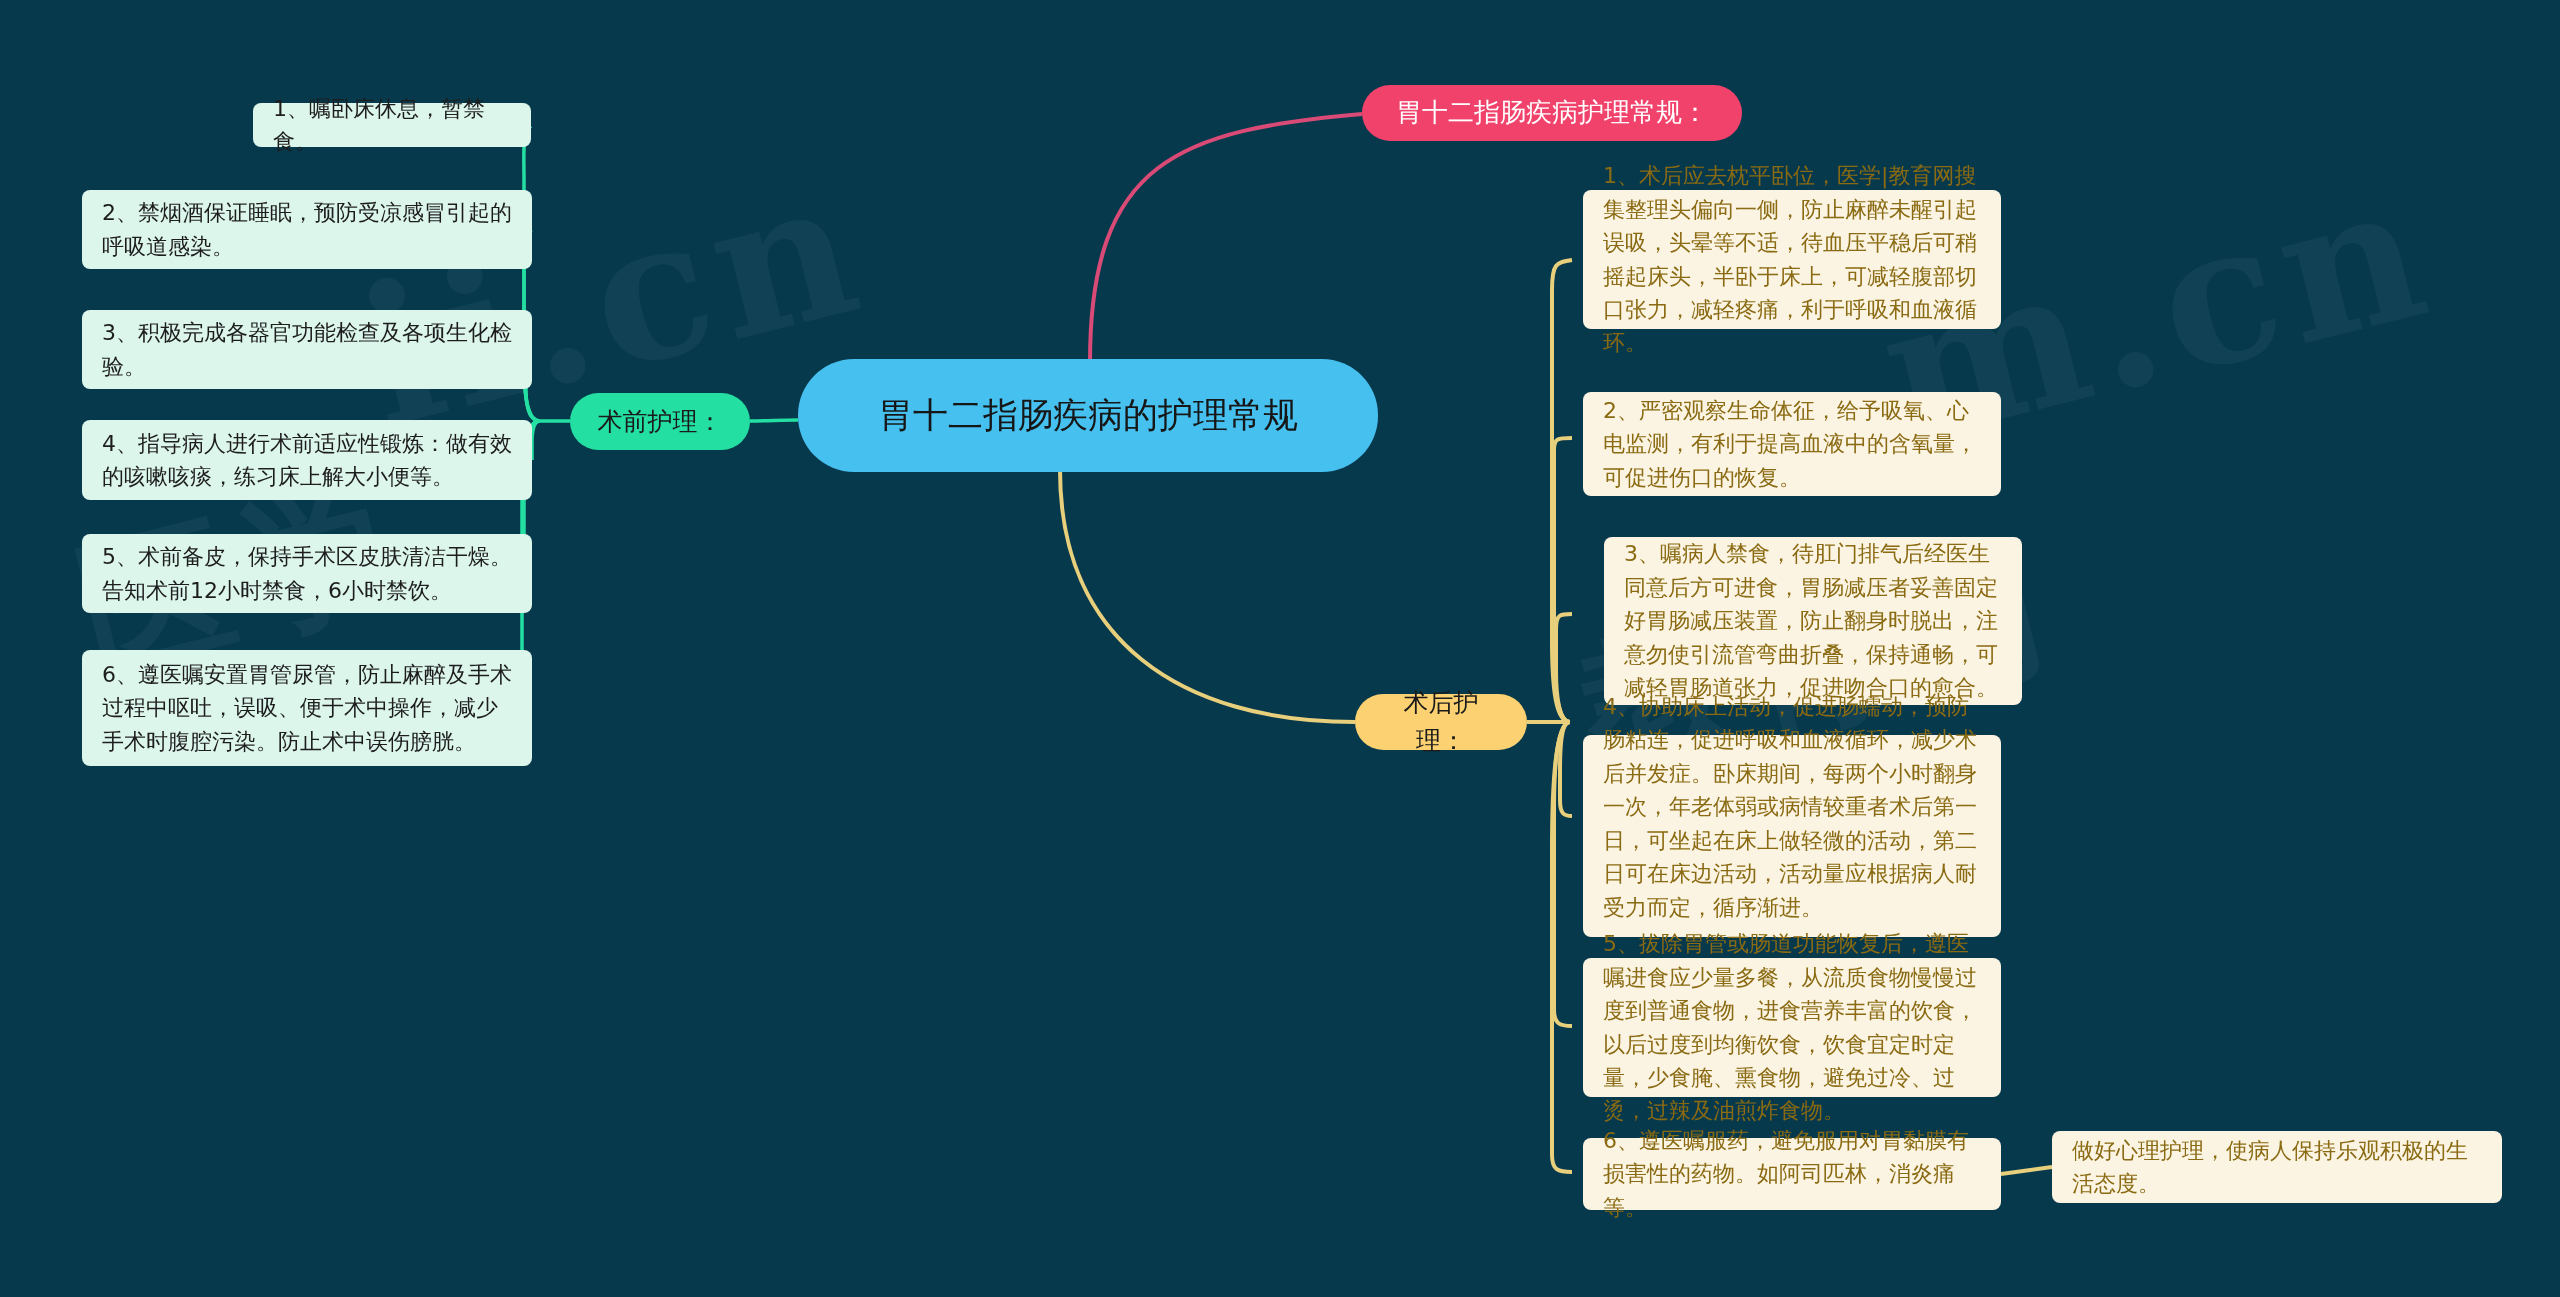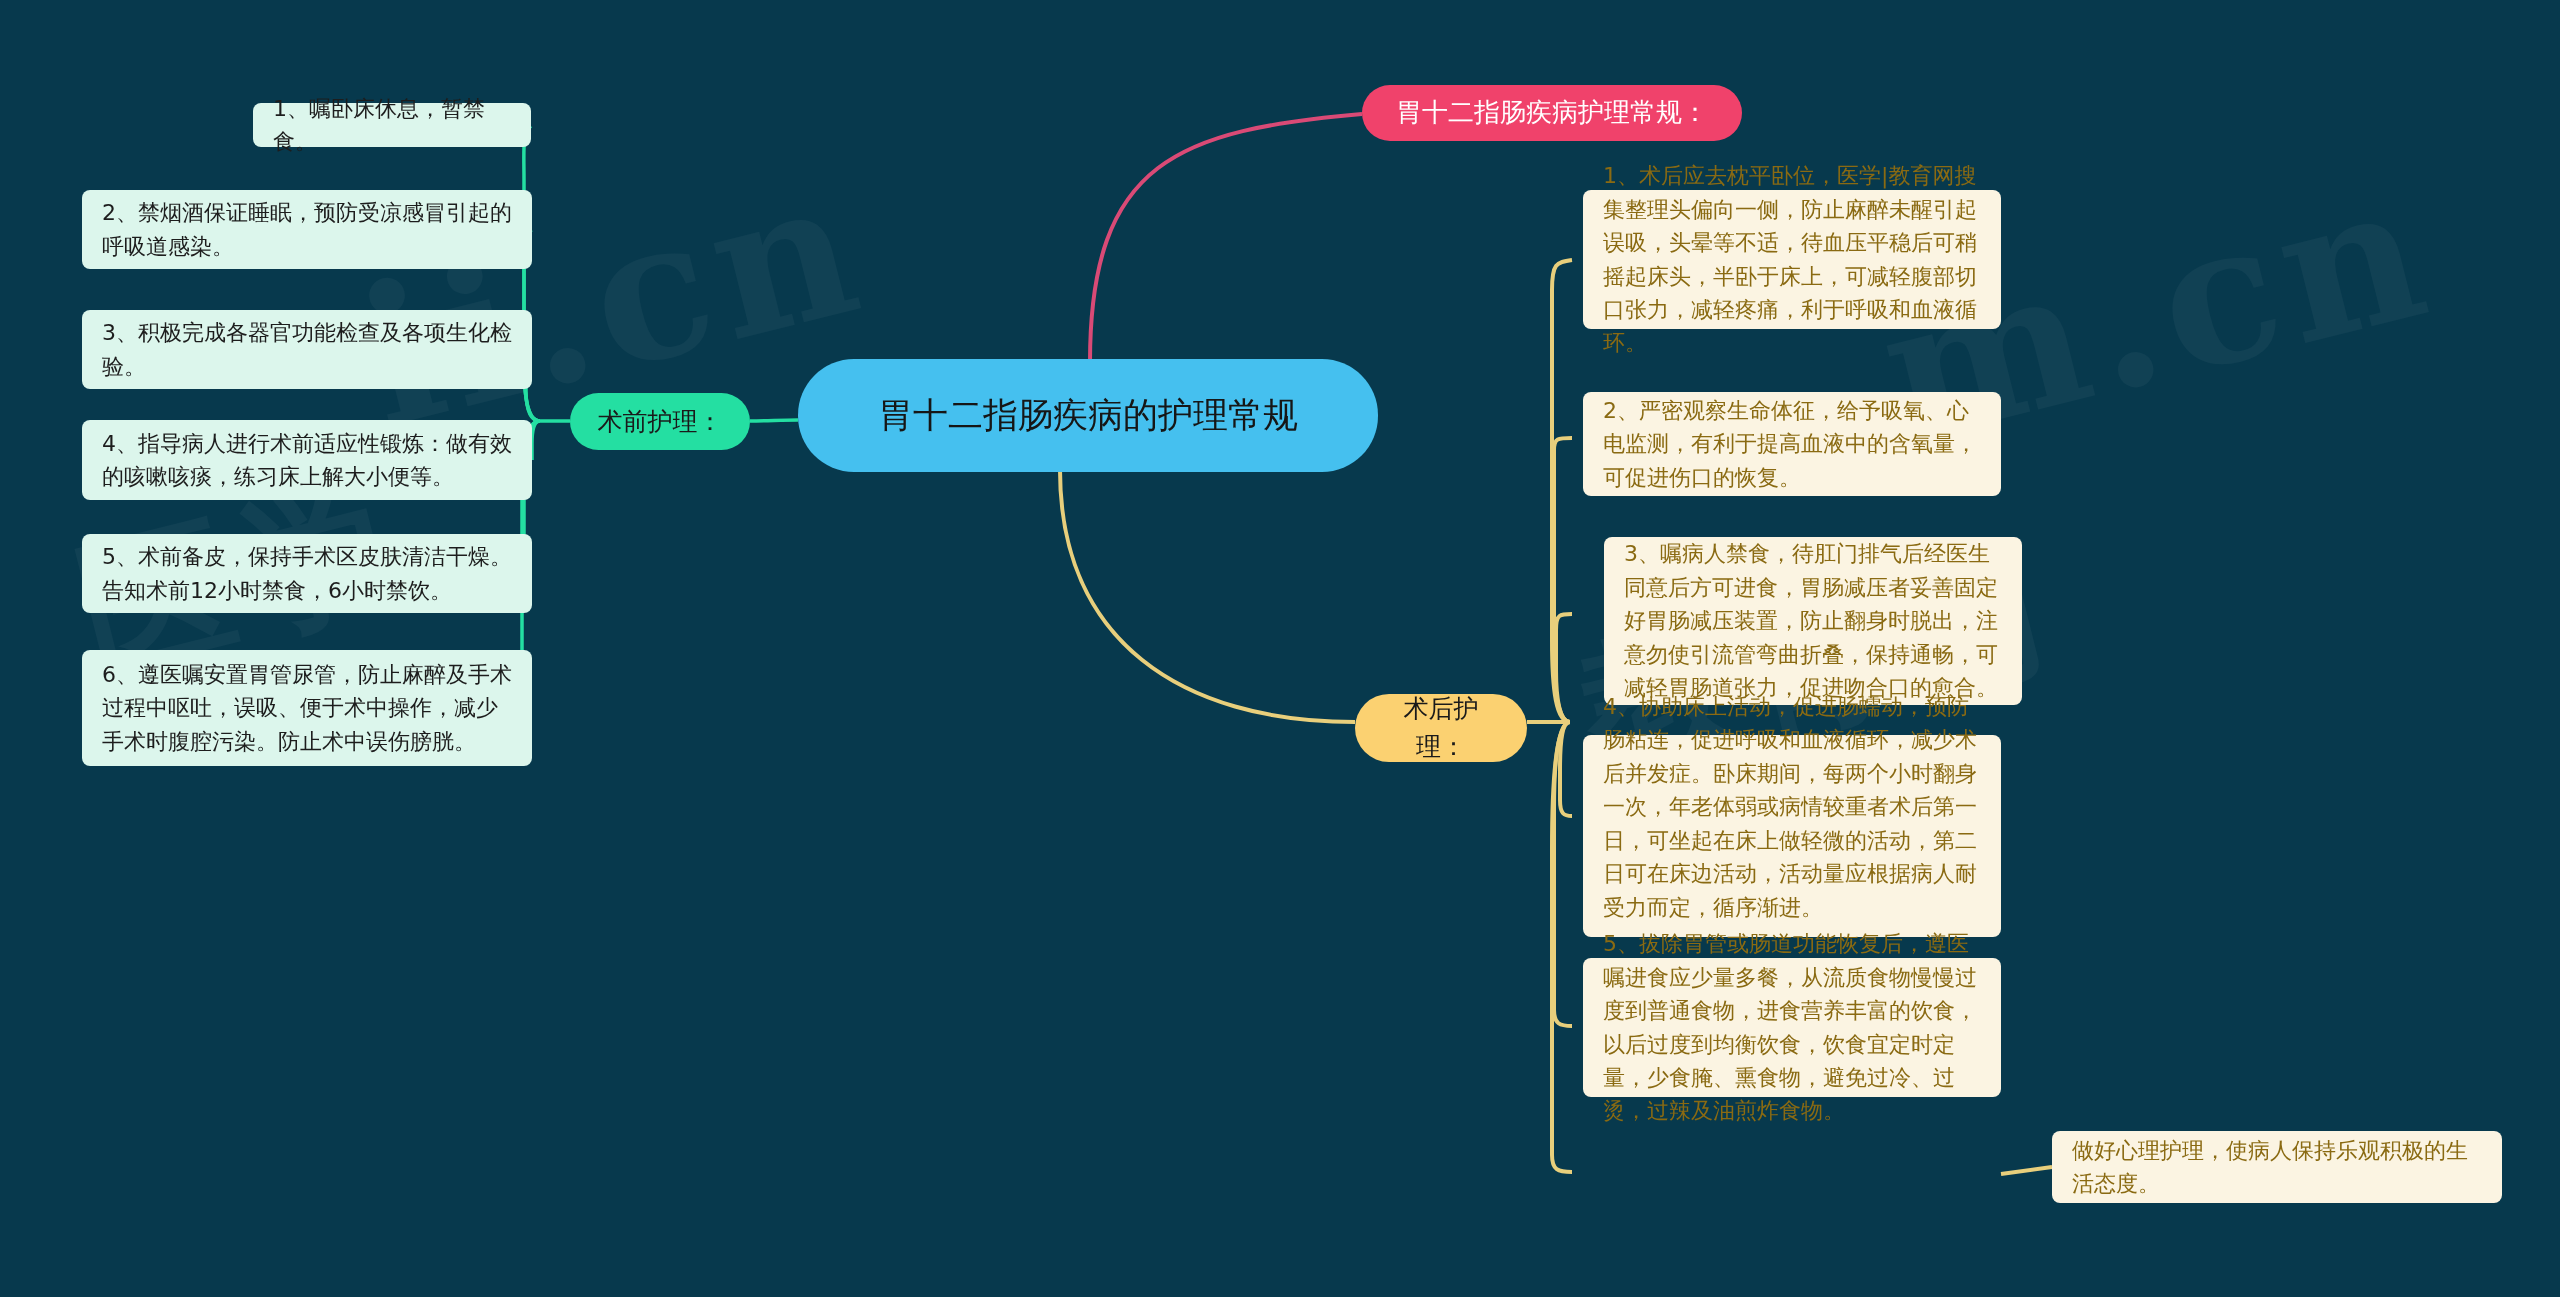--- a/index.html
+++ b/index.html
@@ -69,21 +69,21 @@
     left: 570px;
     top: 393px;
     width: 180px;
     height: 57px;
     background: #24dfa2;
   }
   .branch-post {
     left: 1355px;
     top: 694px;
     width: 172px;
-    height: 68px;
+    height: 56px;
     background: #fbd171;
   }
   .branch-title {
     left: 1362px;
     top: 85px;
     width: 380px;
     height: 56px;
     background: #f0426b;
     color: #ffffff;
     border-radius: 30px;
@@ -219,17 +219,20 @@
   </div>
   <div class="node leaf leaf-cream R3">
     <div class="node-inner">3、嘱病人禁食，待肛门排气后经医生同意后方可进食，胃肠减压者妥善固定好胃肠减压装置，防止翻身时脱出，注意勿使引流管弯曲折叠，保持通畅，可减轻胃肠道张力，促进吻合口的愈合。</div>
   </div>
   <div class="node leaf leaf-cream R4">
     <div class="node-inner">4、协助床上活动，促进肠蠕动，预防肠粘连，促进呼吸和血液循环，减少术后并发症。卧床期间，每两个小时翻身一次，年老体弱或病情较重者术后第一日，可坐起在床上做轻微的活动，第二日可在床边活动，活动量应根据病人耐受力而定，循序渐进。</div>
   </div>
   <div class="node leaf leaf-cream R5">
     <div class="node-inner">5、拔除胃管或肠道功能恢复后，遵医嘱进食应少量多餐，从流质食物慢慢过度到普通食物，进食营养丰富的饮食，以后过度到均衡饮食，饮食宜定时定量，少食腌、熏食物，避免过冷、过烫，过辣及油煎炸食物。</div>
   </div>
+  <div class="node leaf leaf-cream R6">
+    <div class="node-inner">6、遵医嘱服药，避免服用对胃黏膜有损害性的药物。如阿司匹林，消炎痛等。</div>
+  </div>
   <div class="node leaf leaf-cream R7">
     <div class="node-inner">做好心理护理，使病人保持乐观积极的生活态度。</div>
   </div>
 
 </div>
 
 </body></html>

